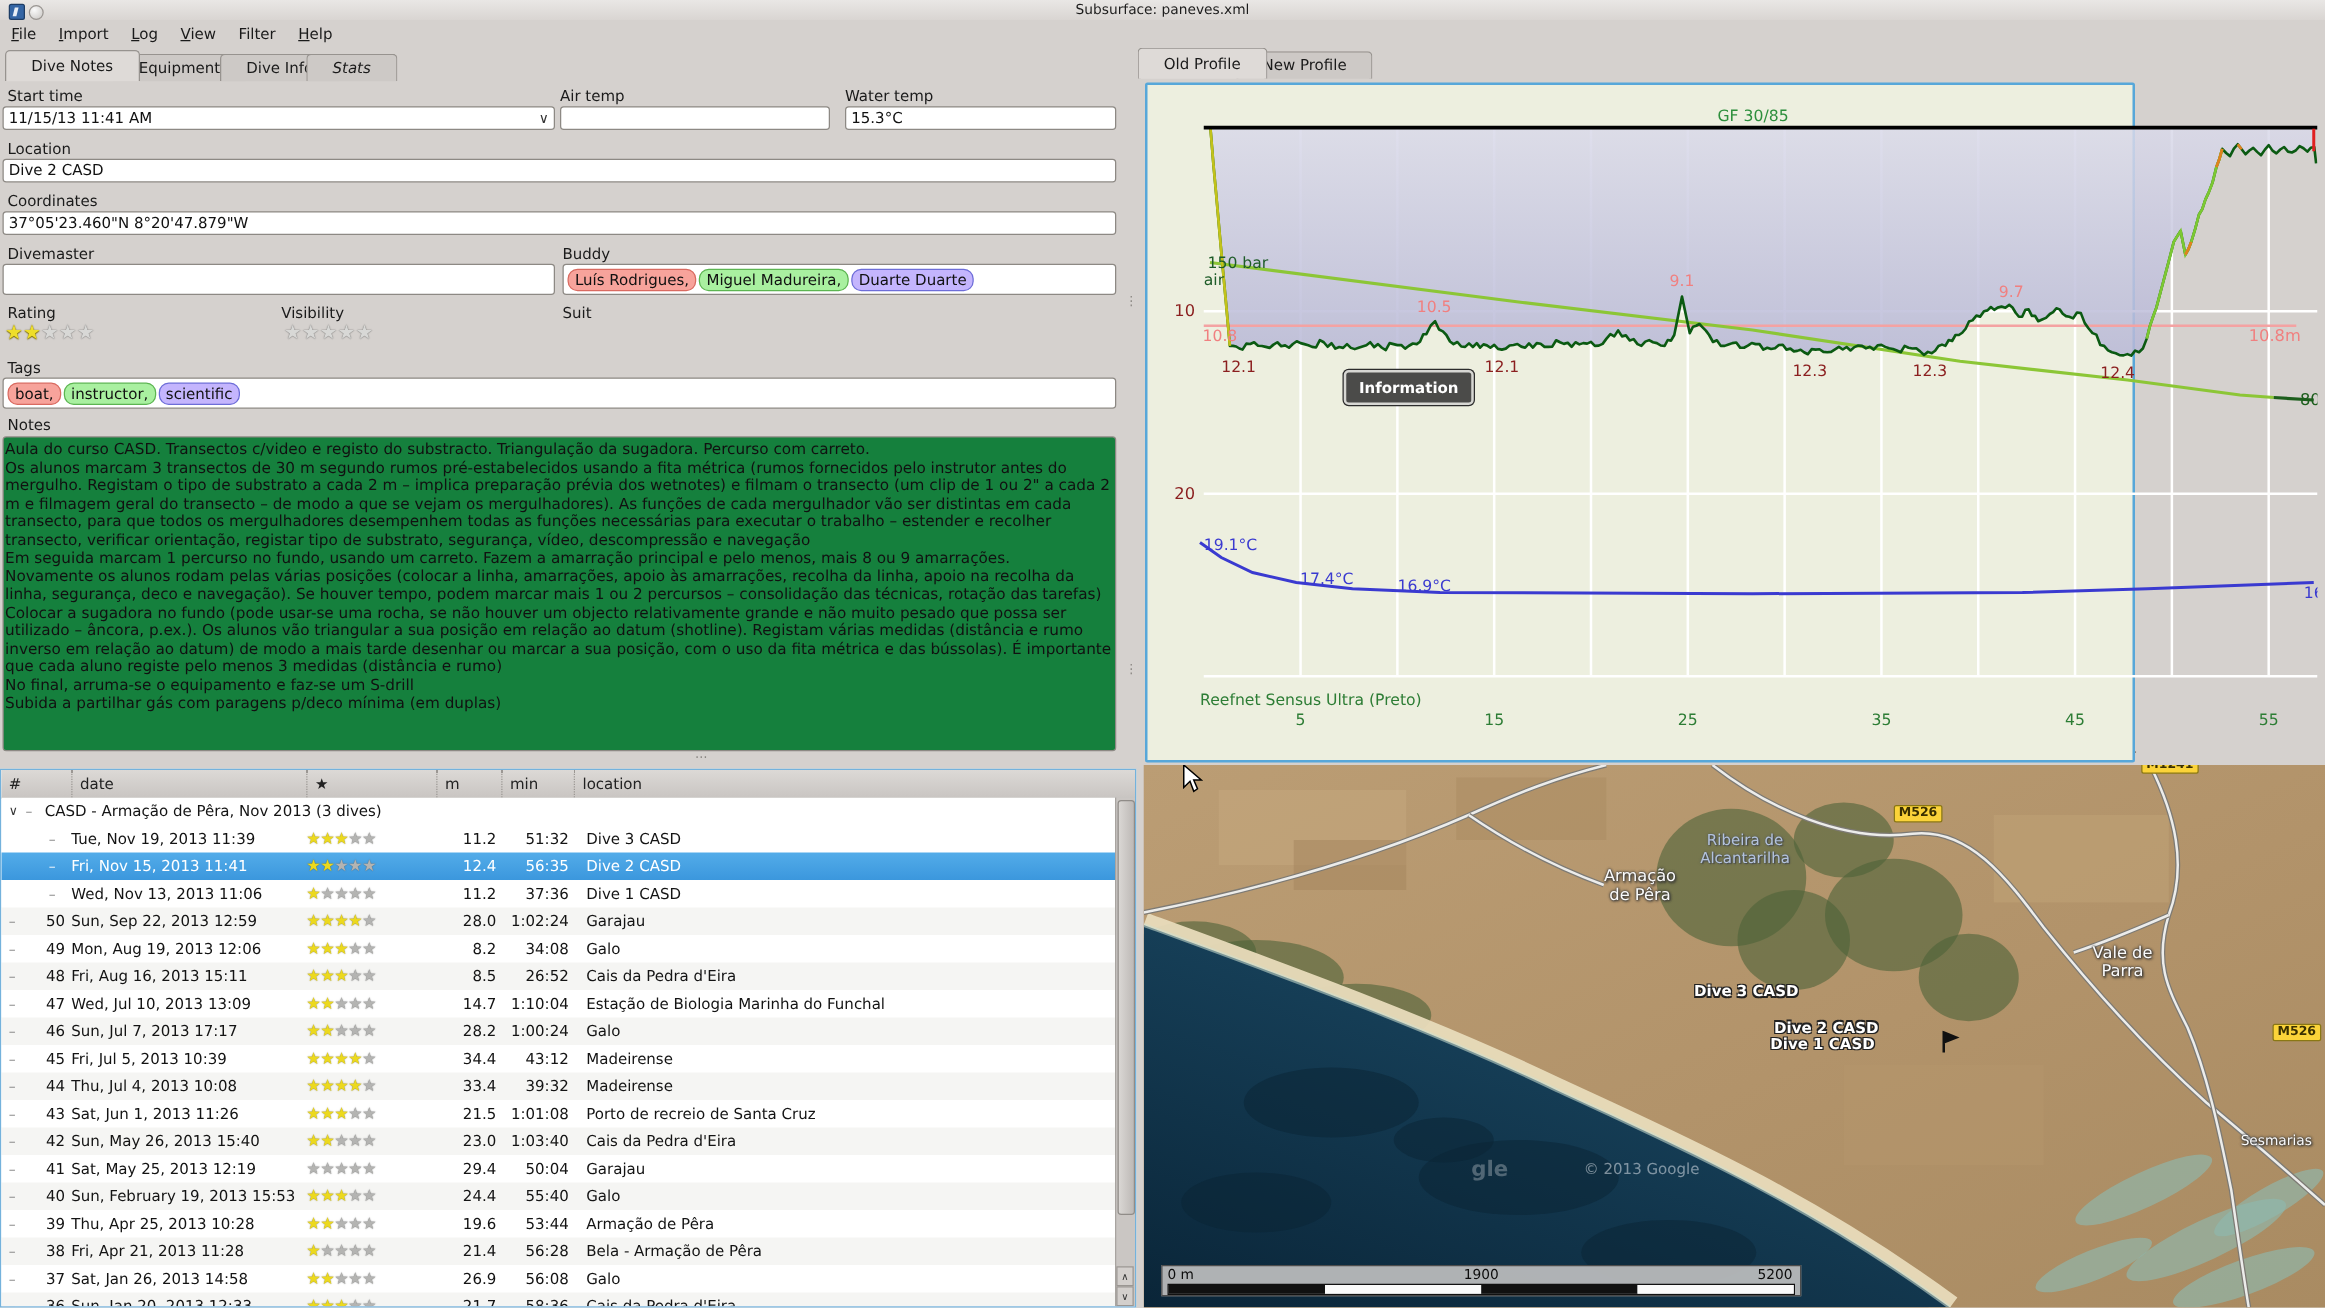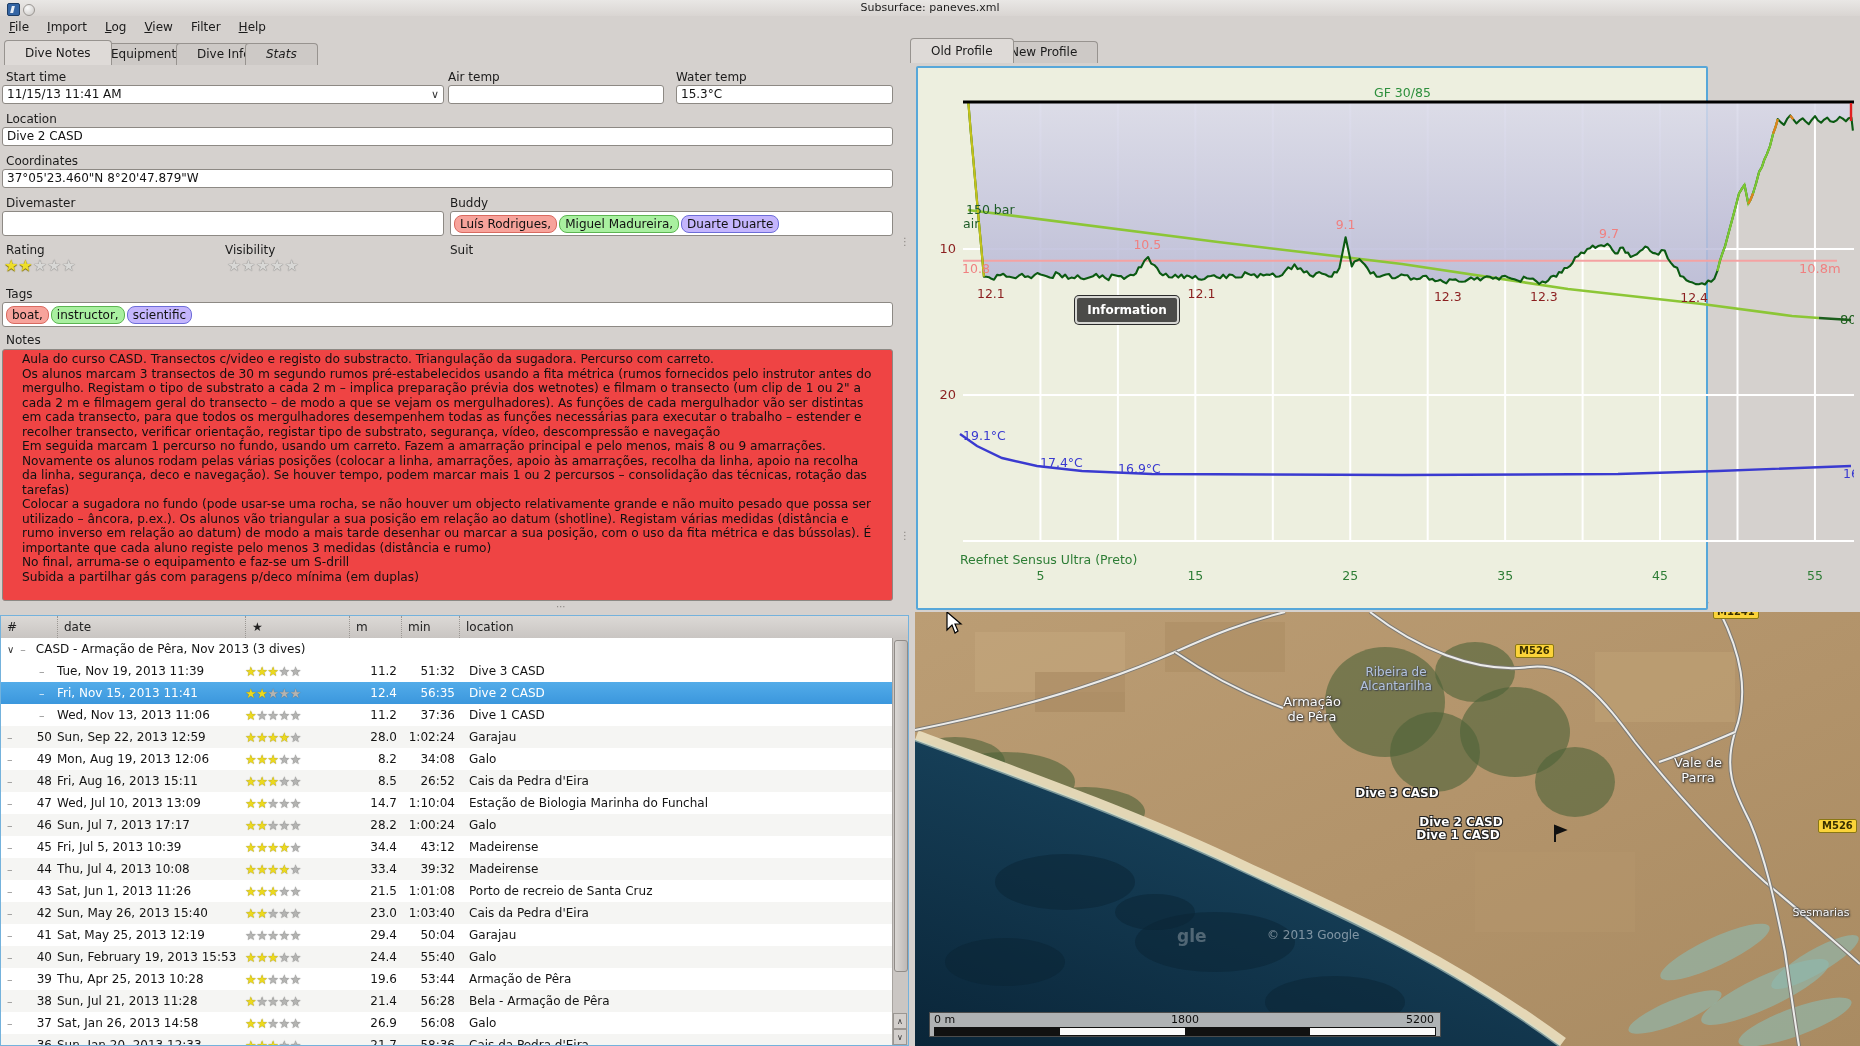--- a/index.html
+++ b/index.html
@@ -26,22 +26,22 @@
          padding:1px 4px;box-sizing:border-box;line-height:15px;overflow:hidden;white-space:nowrap;}
   .combo .chev{position:absolute;right:4px;top:1px;font-size:11px;color:#333;}
   .pillbox{display:flex;align-items:center;padding:2px 3px;}
   .pill{display:inline-block;border-radius:8px;padding:0 5px;margin-right:2px;font-size:12px;line-height:16px;color:#111;}
   .pill.red{background:#f7a39b;border:1px solid #d96a60;}
   .pill.green{background:#a9f0a0;border:1px solid #5cb551;}
   .pill.blue{background:#c4b5fd;border:1px solid #6d6dd8;}
   .starsw{position:absolute;font-size:16px;letter-spacing:0px;}
   .star-on{color:#eede2a;text-shadow:0 0 1px #6a5d00,0 1px 1px #857300;}
   .star-off{color:#d8d8d6;text-shadow:0 0 1px #444;}
-  .notes{position:absolute;background:#ef4444;border:1px solid #8d8984;border-radius:3px;font-size:12.2px;line-height:14.5px;
-         color:#111;padding:2px 19px;box-sizing:border-box;white-space:pre-wrap;overflow:hidden;}
+  .notes{position:absolute;background:#15803d;border:1px solid #8d8984;border-radius:3px;font-size:12.2px;line-height:14.5px;
+         color:#111;padding:2px 1px;box-sizing:border-box;white-space:pre-wrap;overflow:hidden;}
   .grip-v{position:absolute;color:#8a8682;font-size:10px;line-height:3px;letter-spacing:1px;}
   
   #divelist{position:absolute;left:0;top:615px;width:909px;height:431px;background:#fff;border:1px solid #74b2dc;box-sizing:border-box;overflow:hidden;}
   #dl-header{display:grid;grid-template-columns:56px 188px 104px 52px 58px 1fr;height:22px;background:linear-gradient(#dcd9d6,#c9c5c2);
              border-bottom:1px solid #aaa6a2;font-size:12px;color:#222;}
   #dl-header .hc{line-height:22px;padding-left:6px;border-left:1px dotted #9b9793;overflow:hidden;}
   #dl-header .hc:first-child{border-left:none;}
   #dl-body{position:absolute;left:0;top:22px;right:15px;bottom:0;overflow:hidden;}
   .drow{display:grid;grid-template-columns:56px 188px 104px 52px 58px 1fr;height:22px;font-size:12px;color:#141414;align-items:center;background:#fff;}
   .drow.alt{background:#f5f5f3;}
@@ -333,21 +333,21 @@
           <div class="lstars"><span class="lstar-on">★</span><span class="lstar-on">★</span><span class="lstar-off">★</span><span class="lstar-off">★</span><span class="lstar-off">★</span></div>
           <div class="cell-r">19.6</div>
           <div class="cell-r">53:44</div>
           <div class="cell-loc">Armação de Pêra</div>
         </div>
         <div class="drow alt">
           <div class="tree">
             <span class="dash">–</span>
             <span class="rnum">38</span>
           </div>
-          <div>Sun, Jul 21, 2013 11:28</div>
+          <div>Fri, Apr 21, 2013 11:28</div>
           <div class="lstars"><span class="lstar-on">★</span><span class="lstar-off">★</span><span class="lstar-off">★</span><span class="lstar-off">★</span><span class="lstar-off">★</span></div>
           <div class="cell-r">21.4</div>
           <div class="cell-r">56:28</div>
           <div class="cell-loc">Bela - Armação de Pêra</div>
         </div>
         <div class="drow">
           <div class="tree">
             <span class="dash">–</span>
             <span class="rnum">37</span>
           </div>
@@ -511,21 +511,21 @@
         <div class="m-label m-dive" style="left: 501px; top: 216px; width: 84px;">Dive 1 CASD</div>
         <div class="m-label m-badge" style="left: 600px; top: 32px;">M526</div>
         <div class="m-label m-badge" style="left: 903px; top: 207px;">M526</div>
         <div class="m-label m-badge" style="left: 798px; top: -7px;">M1241</div>
         <div class="m-label m-copy" style="left: 352px; top: 316px;">© 2013 Google</div>
         <div class="m-label m-mark" style="left: 262px; top: 314px;">gle</div>
       </div>
     <div id="scalebar">
       <div class="srow">
         <span class="s0">0 m</span>
-        <span class="s1">1800</span>
+        <span class="s1">1900</span>
         <span class="s2">5200</span>
       </div>
       <div id="segbar">
         <div class="seg-b"></div>
           <div class="seg-w"></div>
           <div class="seg-b"></div>
           <div class="seg-w"></div>
       </div>
     </div>
     <svg width="22" height="24" style="position:absolute;left:30px;top:0">

